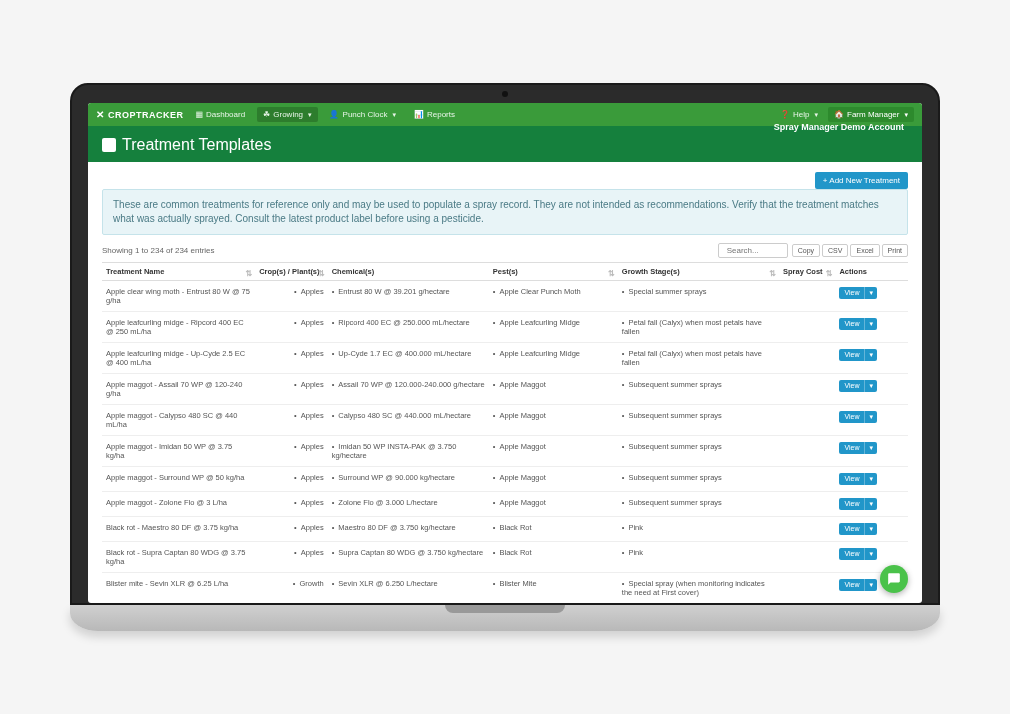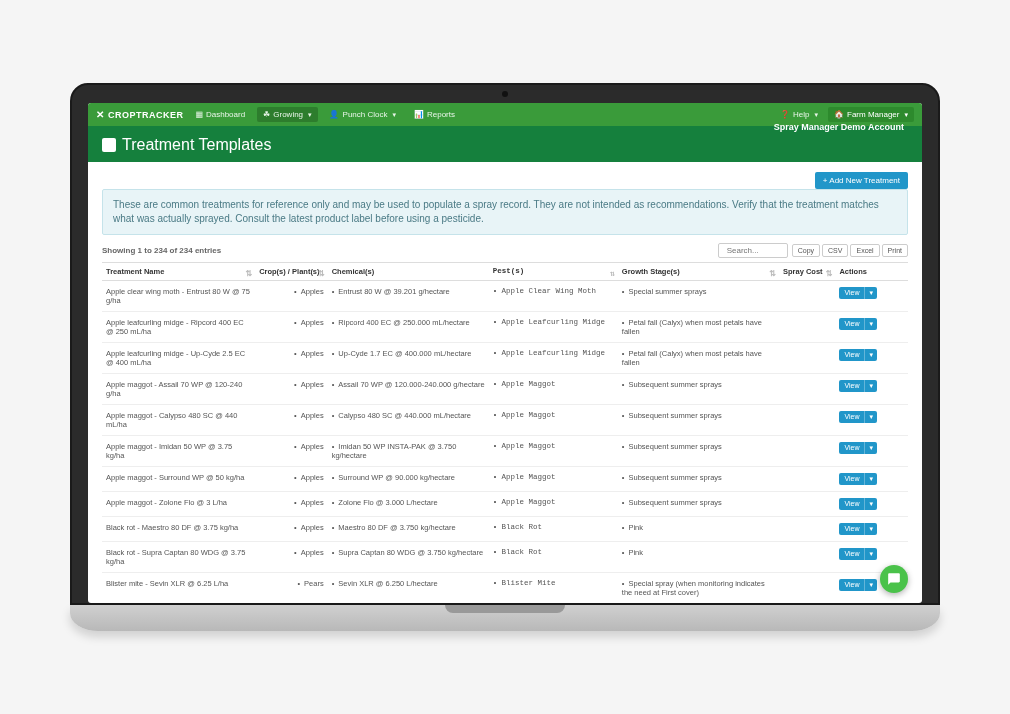--- a/index.html
+++ b/index.html
@@ -101,21 +101,21 @@
     border-radius:2px;
     margin-bottom:8px;
     line-height:1.4;
   }
   .table-top {
     display:flex;
     align-items:center;
     margin-bottom:4px;
     gap:4px;
   }
-  .entries-info { color:#666; font-size:8px; flex:1;font-weight:bold;}
+  .entries-info { color:#666; font-size:8px; flex:1;}
   .search-box {
     border:1px solid #ccc;
     padding:2px 8px;
     font-size:8px;
     width:70px;
     border-radius:2px;
   }
   .export-btns { display:flex; gap:2px;}
   .export-btn { border:1px solid #ccc; background:#fff; padding:2px 5px; font-size:7px; color:#555; cursor:pointer; border-radius:2px;}
   
@@ -157,21 +157,21 @@
     background:#4ac24a;
     border-radius:50%;
     display:flex; align-items:center; justify-content:center;
     color:#fff;
     box-shadow:0 2px 6px rgba(0,0,0,0.3);
     cursor:pointer;
   }
   .col-name { width:19%; }
   .col-crops { width:9%;text-align:right; }
   .col-chem { width:20%; }
-  .col-pests { width:16%;font-family:Liberation Mono, monospace; }
+  .col-pests { width:16%; }
   .col-stage { width:20%; }
   .col-cost { width:7%; }
   .col-act { width:9%; text-align:left;}
 </style>
 </head>
 <body>
 
 <div class="laptop">
   <div class="laptop-frame">
     <div class="laptop-notch"></div>
@@ -245,21 +245,21 @@
               <th class="col-stage"><span>Growth Stage(s)</span><span class="sort-icon">⇅</span></th>
               <th class="col-cost"><span>Spray Cost</span><span class="sort-icon">⇅</span></th>
               <th class="col-act"><span>Actions</span></th>
             </tr>
           </thead>
           <tbody id="tbody">
               <tr>
                 <td class="col-name">Apple clear wing moth - Entrust 80 W @ 75 g/ha</td>
                 <td class="col-crops"><span class="bullet">Apples</span></td>
                 <td class="col-chem"><span class="bullet">Entrust 80 W @ 39.201 g/hectare</span></td>
-                <td class="col-pests"><span class="bullet">Apple Clear Wing Moth</span></td>
+                <td class="col-pests"><span class="bullet">Apple Clear Punch Moth</span></td>
                 <td class="col-stage"><span class="bullet">Special summer sprays</span></td>
                 <td class="col-cost"></td>
                 <td class="col-act"><span class="view-btn">
                     <span class="vb-main">View</span>
                     <span class="vb-drop">▾</span>
                   </span></td>
               </tr>
               <tr>
                 <td class="col-name">Apple leafcurling midge - Ripcord 400 EC @ 250 mL/ha</td>
                 <td class="col-crops"><span class="bullet">Apples</span></td>
@@ -363,21 +363,21 @@
                 <td class="col-pests"><span class="bullet">Black Rot</span></td>
                 <td class="col-stage"><span class="bullet">Pink</span></td>
                 <td class="col-cost"></td>
                 <td class="col-act"><span class="view-btn">
                     <span class="vb-main">View</span>
                     <span class="vb-drop">▾</span>
                   </span></td>
               </tr>
               <tr>
                 <td class="col-name">Blister mite - Sevin XLR @ 6.25 L/ha</td>
-                <td class="col-crops"><span class="bullet">Pears</span></td>
+                <td class="col-crops"><span class="bullet">Growth</span></td>
                 <td class="col-chem"><span class="bullet">Sevin XLR @ 6.250 L/hectare</span></td>
                 <td class="col-pests"><span class="bullet">Blister Mite</span></td>
                 <td class="col-stage"><span class="bullet">Special spray (when monitoring indicates the need at First cover)</span></td>
                 <td class="col-cost"></td>
                 <td class="col-act"><span class="view-btn">
                     <span class="vb-main">View</span>
                     <span class="vb-drop">▾</span>
                   </span></td>
               </tr>
             </tbody>

